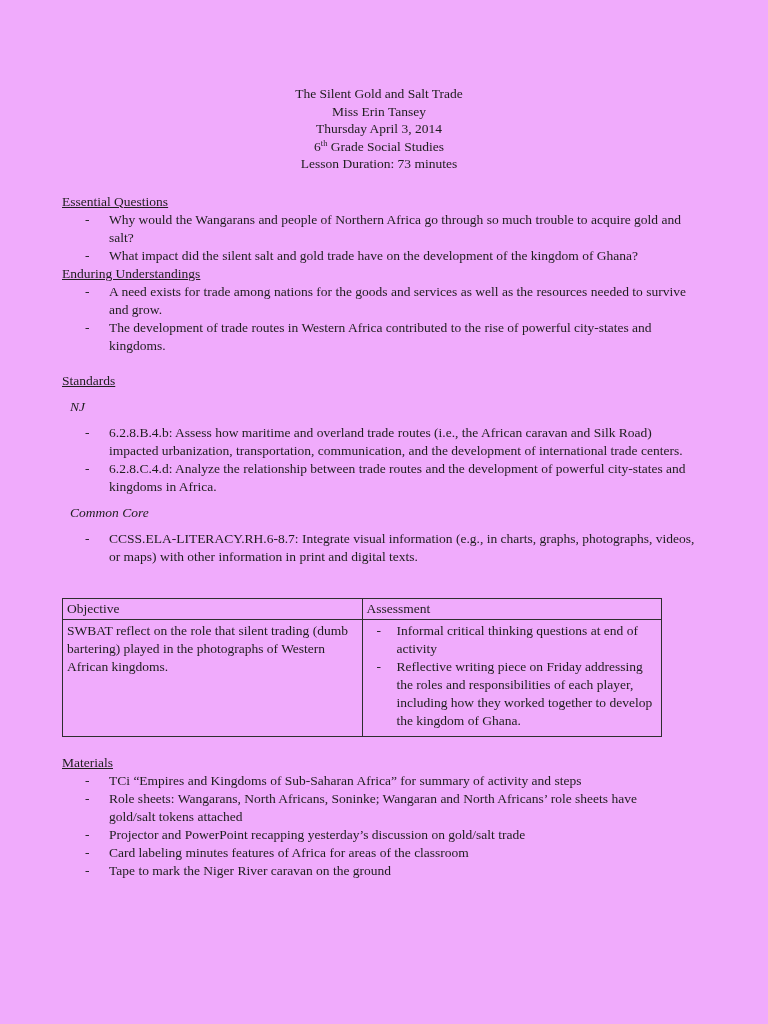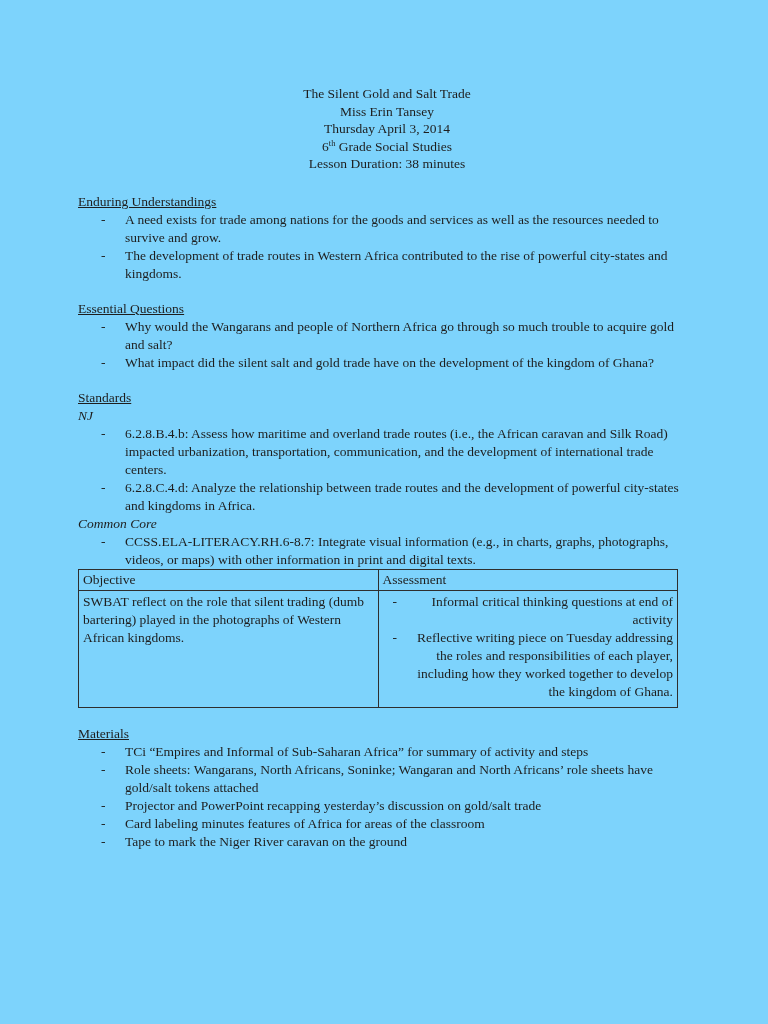--- a/index.html
+++ b/index.html
@@ -4,22 +4,22 @@
 <style>
   html, body {
     margin: 0;
     padding: 0;
     background: #ffffff;
   }
   .page {
     width: 768px;
     height: 1024px;
     box-sizing: border-box;
-    padding: 85px 72px 0 78px;
-    background: #7dd3fc;
+    padding: 85px 72px 0 62px;
+    background: #f0abfc;
     font-family: "Liberation Serif", "DejaVu Serif", serif;
     font-size: 13.5px;
     line-height: 18px;
     color: #1e1e1e;
     overflow: hidden;
   }
   .title-block {
     text-align: center;
     line-height: 17.5px;
     margin-bottom: 20px;
@@ -32,58 +32,58 @@
   .section.first { margin-top: 0; }
   .heading {
     text-decoration: underline;
     font-weight: normal;
     font-size: 13.5px;
     margin: 0;
     display: block;
   }
   .std-label {
     font-style: italic;
-    margin: 0;
+    margin: 8px;
   }
   ul.dash {
     list-style: none;
     margin: 0;
     padding: 0;
   }
   ul.dash > li {
     position: relative;
     padding-left: 47px;
   }
   ul.dash > li::before {
     content: "-";
     position: absolute;
     left: 23px;
   }
   ul.dash > li.narrow { max-width: 545px; }
 
   table.obj-table {
     border-collapse: collapse;
     width: 600px;
+    margin-top: 32px;
     table-layout: fixed;
   }
   table.obj-table th,
   table.obj-table td {
     border: 1.5px solid #2e2e2e;
     font-weight: normal;
     text-align: left;
     vertical-align: top;
     padding: 1px 4px;
     width: 50%;
   }
   table.obj-table td.body-cell { padding: 2px 4px 6px 4px; }
   ul.dash-table {
     list-style: none;
     margin: 0;
     padding: 0;
-    text-align: right;
   }
   ul.dash-table > li {
     position: relative;
     padding-left: 30px;
   }
   ul.dash-table > li::before {
     content: "-";
     position: absolute;
     left: 10px;
   }
@@ -91,36 +91,36 @@
 </head>
 <body>
 
 <div class="page">
 
   <div class="title-block">
     <div>The Silent Gold and Salt Trade</div>
     <div>Miss Erin Tansey</div>
     <div>Thursday April 3, 2014</div>
     <div><span>6</span><sup>th</sup><span> Grade Social Studies</span></div>
-    <div>Lesson Duration: 38 minutes</div>
+    <div>Lesson Duration: 73 minutes</div>
+  </div>
+
+  <div class="section">
+    <span class="heading">Essential Questions</span>
+    <ul class="dash">
+      <li>Why would the Wangarans and people of Northern Africa go through so much trouble to acquire gold and salt?</li>
+      <li>What impact did the silent salt and gold trade have on the development of the kingdom of Ghana?</li>
+    </ul>
   </div>
 
   <div class="section first">
     <span class="heading">Enduring Understandings</span>
     <ul class="dash">
       <li>A need exists for trade among nations for the goods and services as well as the resources needed to survive and grow.</li>
       <li>The development of trade routes in Western Africa contributed to the rise of powerful city-states and kingdoms.</li>
-    </ul>
-  </div>
-
-  <div class="section">
-    <span class="heading">Essential Questions</span>
-    <ul class="dash">
-      <li>Why would the Wangarans and people of Northern Africa go through so much trouble to acquire gold and salt?</li>
-      <li>What impact did the silent salt and gold trade have on the development of the kingdom of Ghana?</li>
     </ul>
   </div>
 
   <div class="section">
     <span class="heading">Standards</span>
     <p class="std-label">NJ</p>
     <ul class="dash">
       <li>6.2.8.B.4.b: Assess how maritime and overland trade routes (i.e., the African caravan and Silk Road) impacted urbanization, transportation, communication, and the development of international trade centers.</li>
       <li>6.2.8.C.4.d: Analyze the relationship between trade routes and the development of powerful city-states and kingdoms in Africa.</li>
     </ul>
@@ -136,31 +136,31 @@
       <th>Objective</th>
       <th>Assessment</th>
     </tr>
     <tr>
       <td class="body-cell">
         <span>SWBAT reflect on the role that silent trading (dumb bartering) played in the photographs of Western African kingdoms.</span>
       </td>
       <td class="body-cell">
         <ul class="dash-table">
           <li>Informal critical thinking questions at end of activity</li>
-          <li>Reflective writing piece on Tuesday addressing the roles and responsibilities of each player, including how they worked together to develop the kingdom of Ghana.</li>
+          <li>Reflective writing piece on Friday addressing the roles and responsibilities of each player, including how they worked together to develop the kingdom of Ghana.</li>
         </ul>
       </td>
     </tr>
   </tbody>
     </table>
 
   <div class="section">
     <span class="heading">Materials</span>
     <ul class="dash">
-      <li>TCi “Empires and Informal of Sub-Saharan Africa” for summary of activity and steps</li>
+      <li>TCi “Empires and Kingdoms of Sub-Saharan Africa” for summary of activity and steps</li>
       <li class="narrow">Role sheets: Wangarans, North Africans, Soninke; Wangaran and North Africans’ role sheets have gold/salt tokens attached</li>
       <li>Projector and PowerPoint recapping yesterday’s discussion on gold/salt trade</li>
       <li>Card labeling minutes features of Africa for areas of the classroom</li>
       <li>Tape to mark the Niger River caravan on the ground</li>
     </ul>
   </div>
 
 </div>
 
 </body></html>

